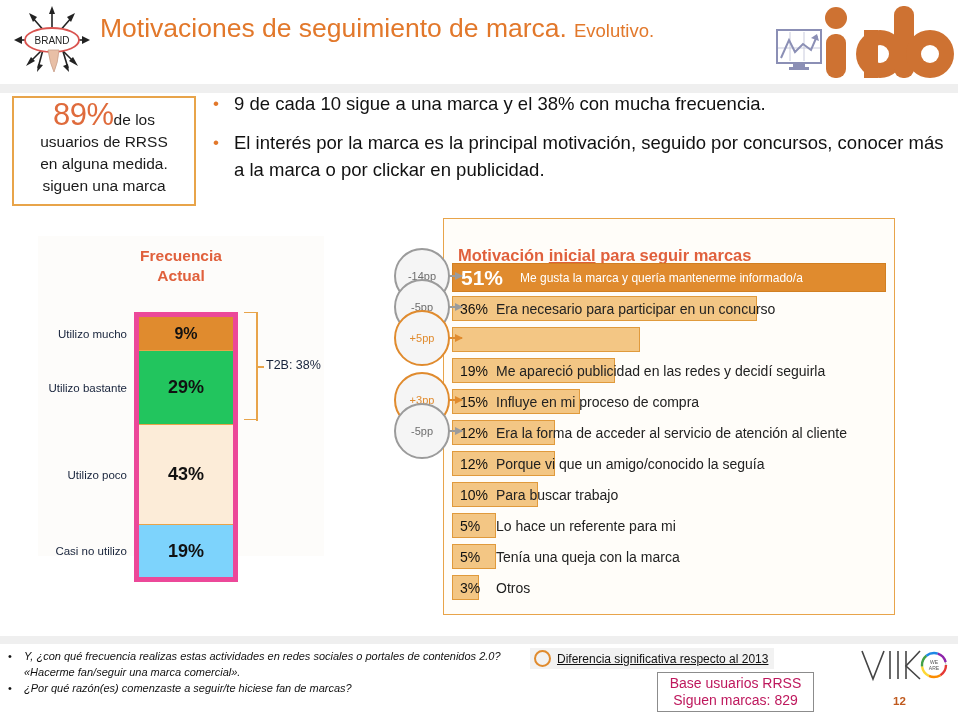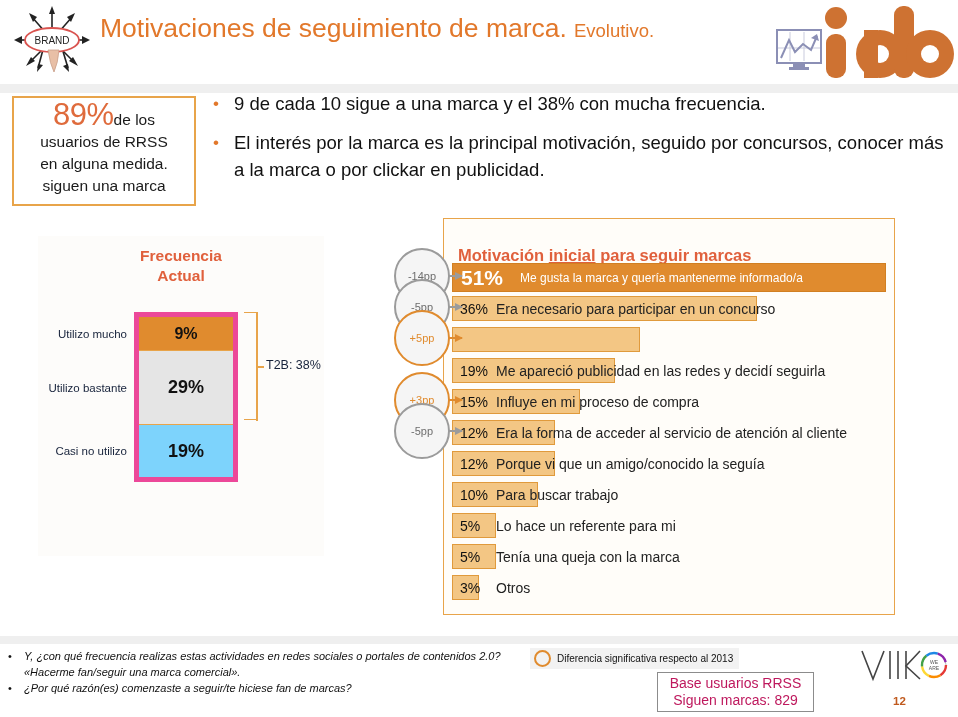--- a/index.html
+++ b/index.html
@@ -249,21 +249,21 @@
 
   #legend {
     position: absolute; left: 530px; top: 648px;
     display: flex; align-items: center; gap: 6px;
     background: #F2F2F2; padding: 2px 6px 2px 4px;
   }
   #legend-circle {
     width: 17px; height: 17px; border-radius: 50%;
     border: 2.2px solid #E08B2E;
   }
-  #legend-text { font-size: 10px; color: #111; white-space: nowrap; }
+  #legend-text { font-size: 12px; color: #111; white-space: nowrap; text-decoration: underline; }
 
   #base-box {
     position: absolute; left: 657px; top: 672px;
     width: 157px; height: 40px;
     border: 1px solid #8c8c8c;
     background: #ffffff;
     display: flex; flex-direction: column;
     align-items: center; justify-content: center;
     line-height: 17px;
   }
@@ -373,23 +373,27 @@
   <div id="left-panel">
     <div id="left-title">
       <span>Frecuencia</span><br>
       <span>Actual</span>
     </div>
     <div class="stack-col" id="stack-col">
         <div class="stack-seg" style="height: 34px; background: rgb(224, 139, 46);">
           <div class="stack-label">Utilizo mucho</div>
           <div class="stack-val small">9%</div>
         </div>
-        <div class="stack-seg" style="height: 74px; background: #e5e5e5;">
+        <div class="stack-seg" style="height: 74px; background: #22c55e;">
           <div class="stack-label">Utilizo bastante</div>
           <div class="stack-val">29%</div>
+        </div>
+        <div class="stack-seg" style="height: 100px; background: rgb(252, 236, 216);">
+          <div class="stack-label">Utilizo poco</div>
+          <div class="stack-val">43%</div>
         </div>
         <div class="stack-seg" style="height: 52px; background: #7dd3fc;">
           <div class="stack-label">Casi no utilizo</div>
           <div class="stack-val">19%</div>
         </div>
       </div>
     <div id="t2b-bracket"></div>
     <div id="t2b-label">T2B: 38%</div>
   </div>
 

